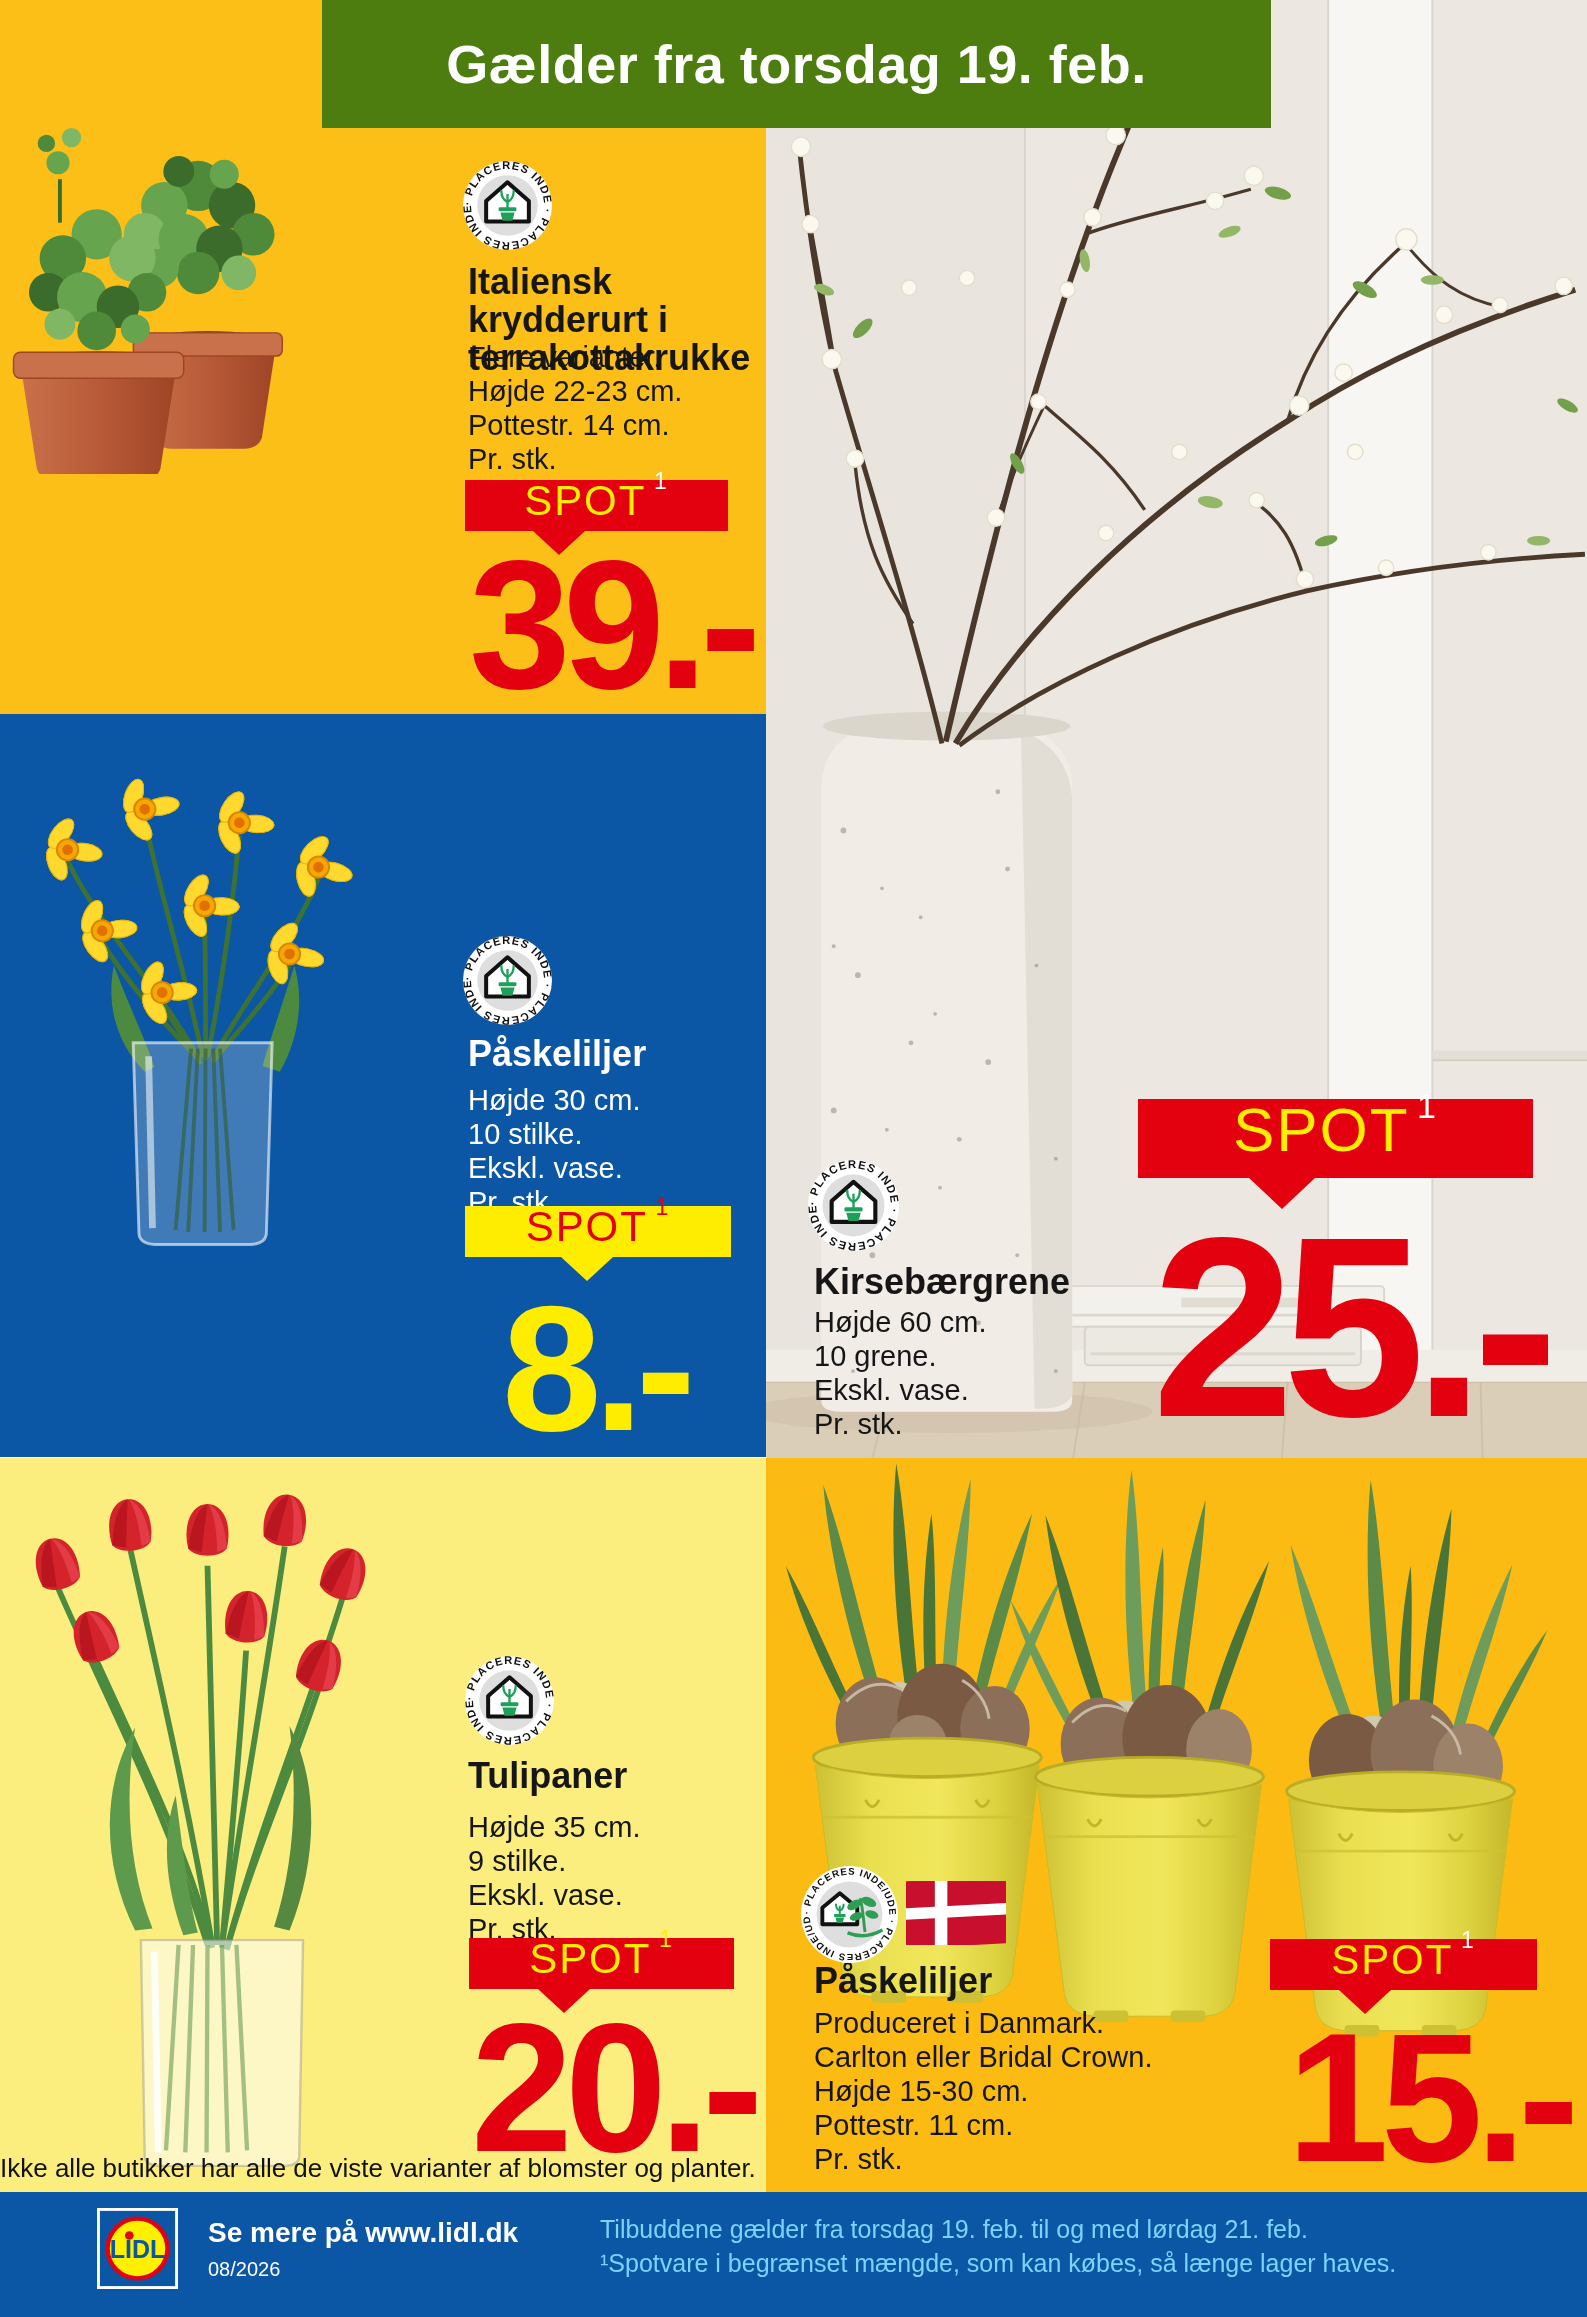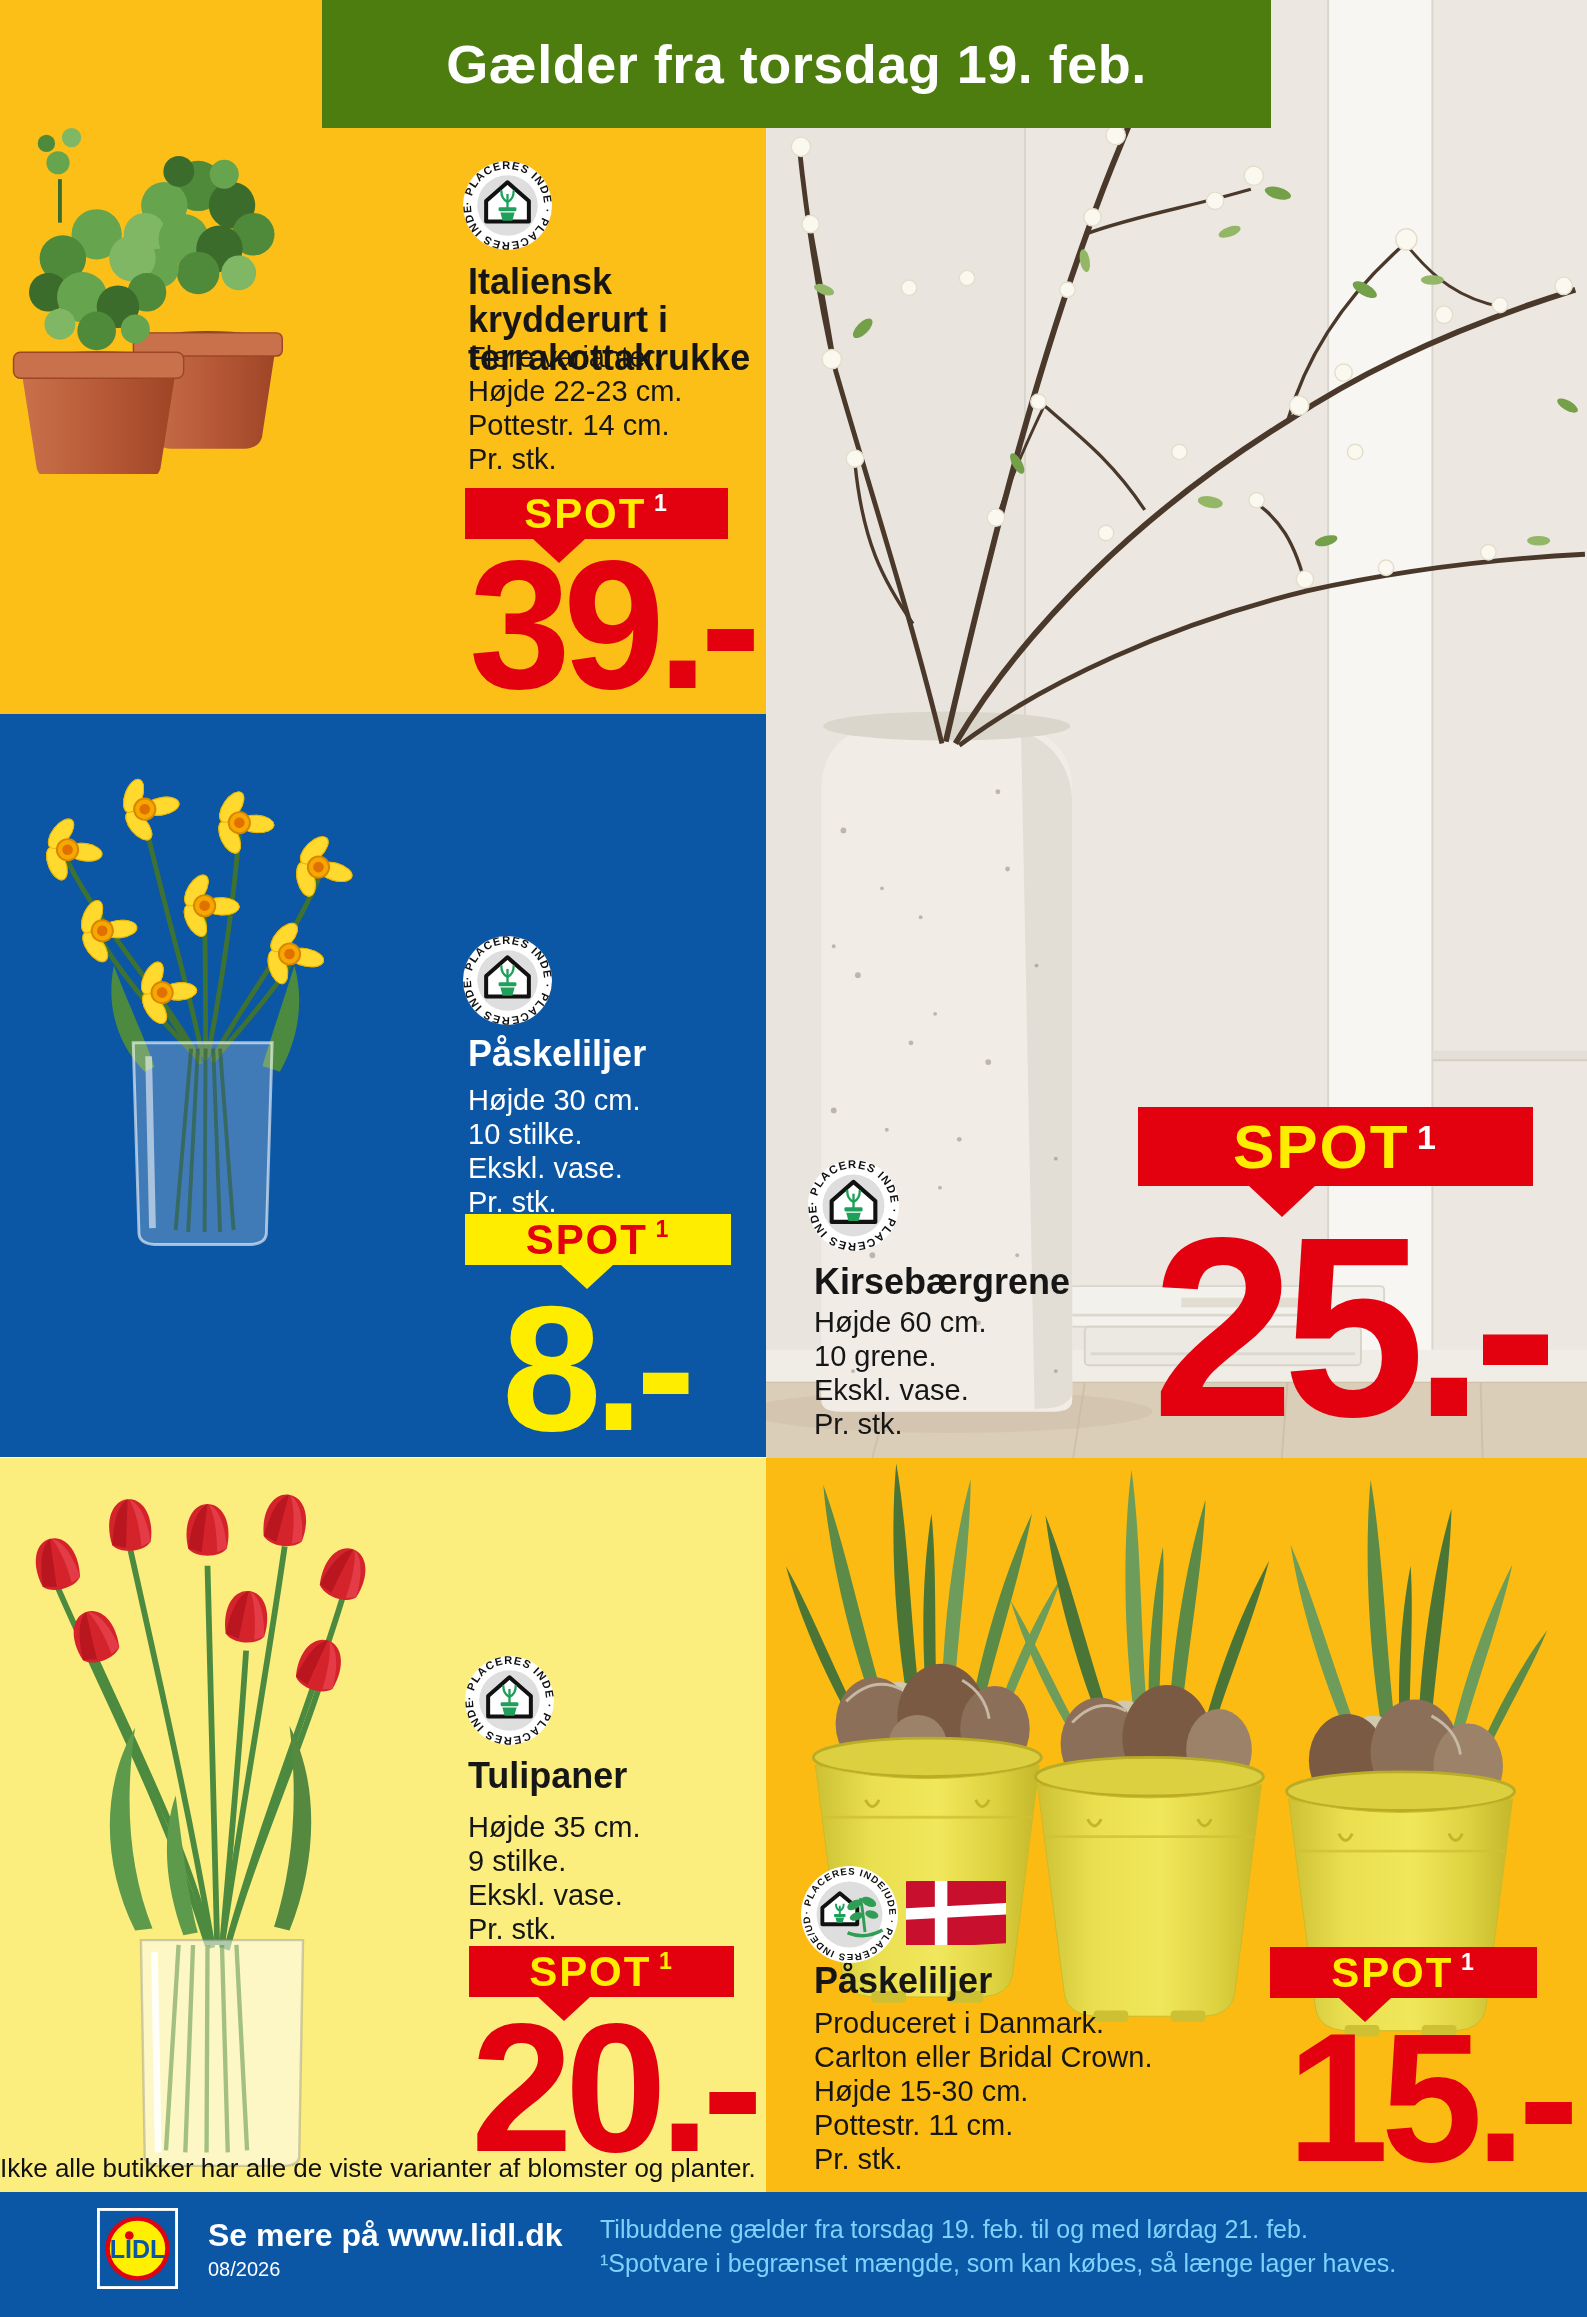--- a/index.html
+++ b/index.html
@@ -11,41 +11,41 @@
   .bg-amber2{background:#fcbb12;}
   .bg-blue{background:#0b57a5;}
   .bg-lightyellow{background:#fbee7e;}
   .top-banner{position:absolute;left:322px;top:0;width:949px;height:128px;background:#4d7c0f;
       color:#fff;display:flex;align-items:center;justify-content:center;
       font-size:54px;font-weight:bold;z-index:30;letter-spacing:0.5px;}
   .p-title{position:absolute;font-size:36px;font-weight:bold;color:#161616;line-height:1.05;z-index:12;}
   .p-title.white{color:#fff;}
   .p-details{position:absolute;font-size:29px;color:#161616;line-height:34px;z-index:12;}
   .p-details.white{color:#fff;}
-  .spot{position:absolute;display:flex;align-items:center;justify-content:center;
-        font-weight:bold;z-index:14;letter-spacing:1.9px;margin-top:8px;}
+  .spot{position:absolute;display:flex;justify-content:center;
+        font-weight:normal;z-index:14;letter-spacing:1.9px;}
   .spot .lbl{line-height:1;}
   .spot.red{background:#e3000f;color:#ffed00;}
   .spot.yel{background:#ffed00;color:#e3000f;}
   .spot sup{font-size:55%;margin-left:7.7px;line-height:1;position:relative;top:-9.7px;}
   .sup-white{color:#fff;} .sup-red{color:#e3000f;} .sup-yel{color:#ffed00;}
   .pointer{position:absolute;top:100%;width:0;height:0;
            border-left:26px solid transparent;border-right:26px solid transparent;}
   .spot.red .pointer{border-top:24px solid #e3000f;}
   .spot.yel .pointer{border-top:24px solid #ffed00;}
   .spot.big .pointer{border-left:33px solid transparent;border-right:33px solid transparent;border-top:31px solid #e3000f;}
   .price{position:absolute;font-weight:bold;line-height:1;letter-spacing:-7.7px;z-index:14;}
   .price.red{color:#e3000f;}
   .price.yellow{color:#ffed00;}
   .badge{position:absolute;z-index:13;}
   .photo-svg{position:absolute;z-index:1;}
   .disclaimer{position:absolute;left:0;top:2153px;width:1330px;text-align:left;
       font-size:26px;color:#111;z-index:20;}
   .footer{position:absolute;left:0;top:2192px;width:1587px;height:126px;background:#0b57a5;z-index:25;}
-  .footer .see-more{position:absolute;left:208px;top:25px;font-size:32px;font-weight:bold;color:#fff;}
+  .footer .see-more{position:absolute;left:208px;top:25px;font-size:28px;font-weight:bold;color:#fff;}
   .footer .issue{position:absolute;left:208px;top:66px;font-size:20px;color:#fff;}
   .footer .terms{position:absolute;left:600px;top:21px;font-size:25px;line-height:1.35;color:#7dd3fc;}
   .flag{position:absolute;z-index:13;}
   svg text{font-family:"Liberation Sans",sans-serif;}
 </style>
 </head>
 <body>
 
 <div class="page">
 

